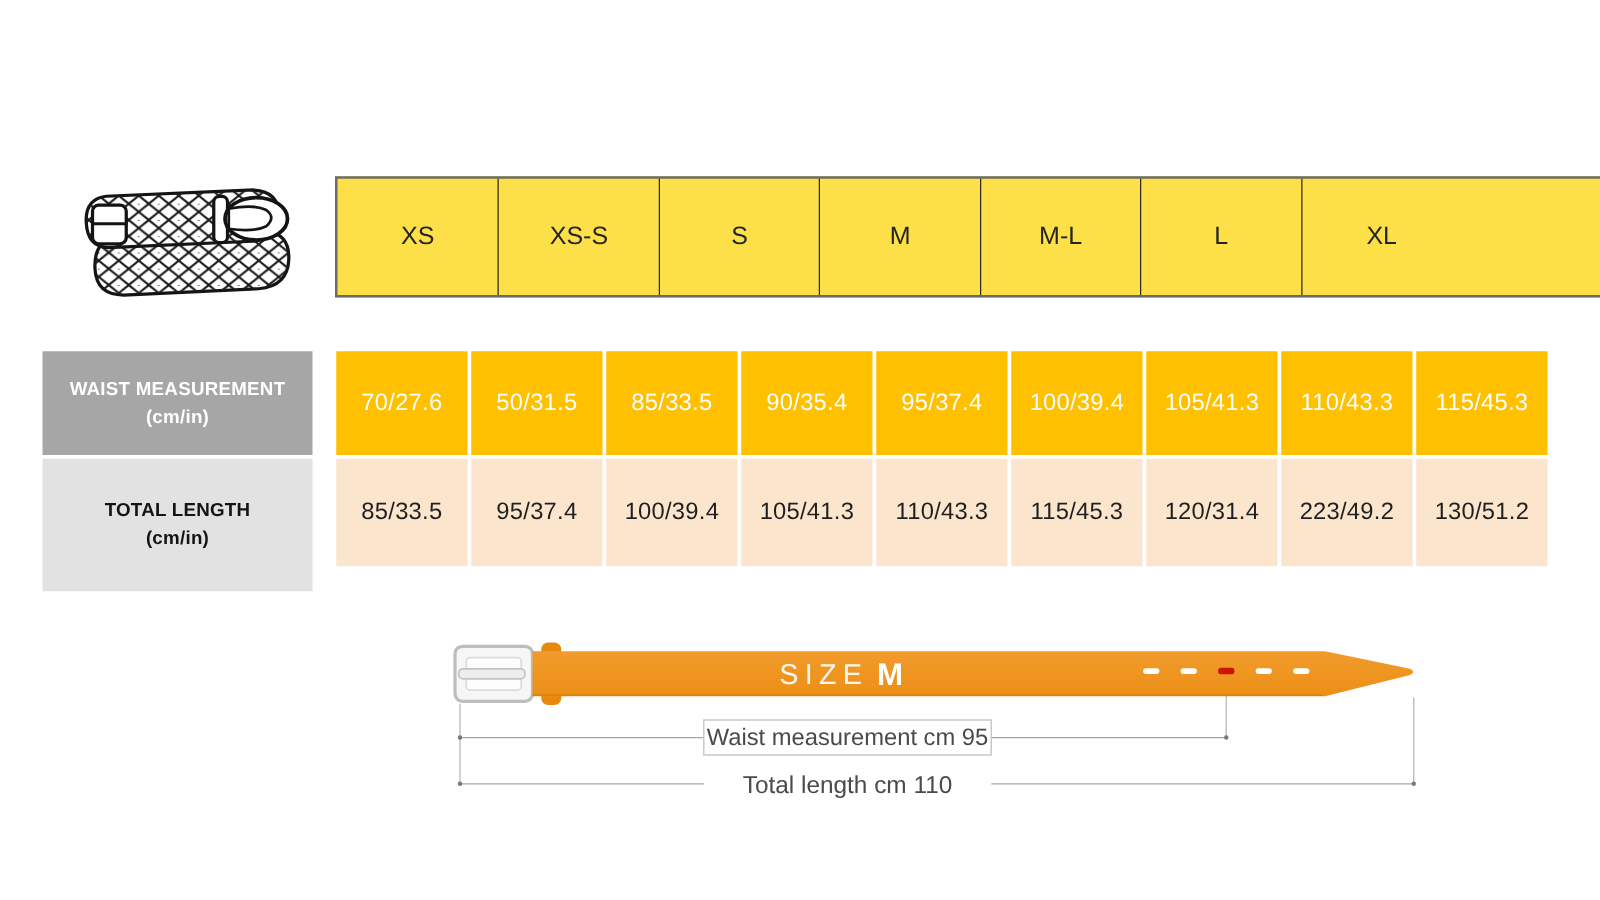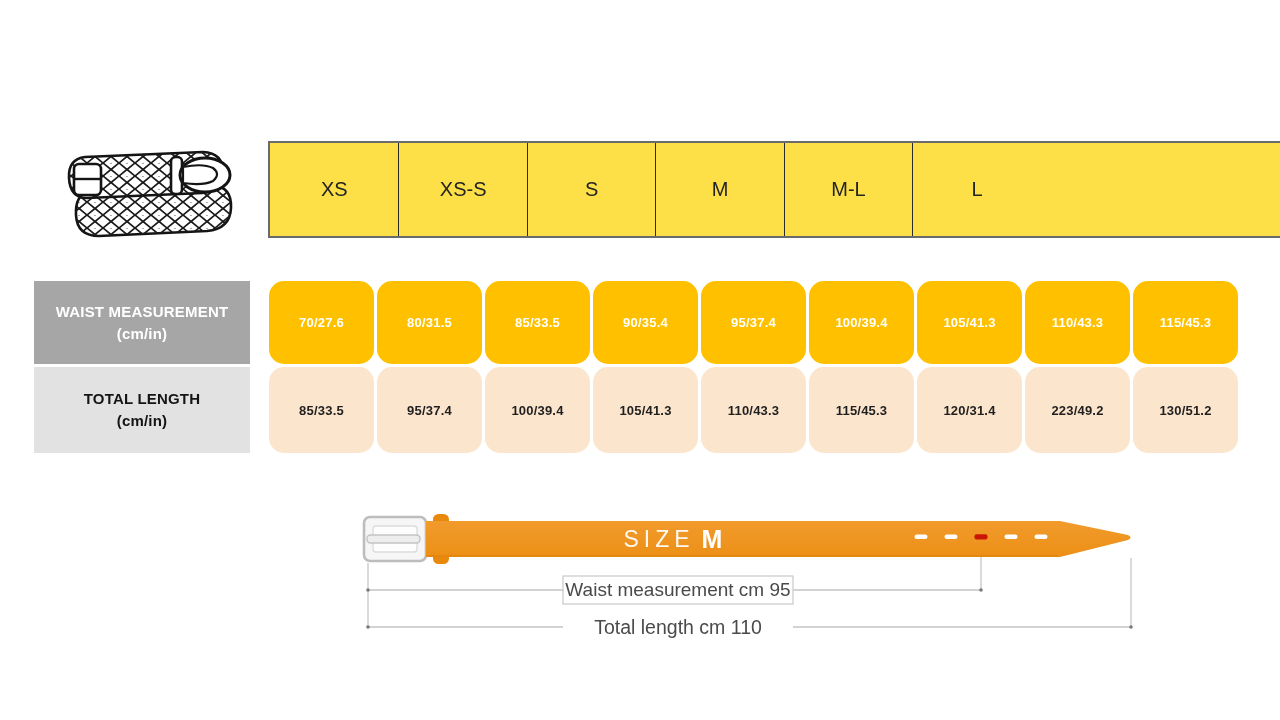--- a/index.html
+++ b/index.html
@@ -30,30 +30,30 @@
     position:absolute;left:14px;top:281px;width:236px;
     display:flex;flex-direction:column;gap:3px;
   }
   .rlabel{
     display:flex;flex-direction:column;align-items:center;justify-content:center;
     text-align:center;font-weight:bold;font-size:15px;line-height:1.45;
     letter-spacing:.2px;
     margin-left:20px;
   }
   .rlabel:nth-child(1){height:83px;background:#A6A6A6;color:#ffffff;}
-  .rlabel:nth-child(2){height:86px;background:#E3E2E2;color:#141414;}
+  .rlabel:nth-child(2){height:106px;background:#E3E2E2;color:#141414;}
 
   #values-grid{
     position:absolute;left:269px;top:281px;width:969px;
     display:grid;grid-template-columns:repeat(9,1fr);
     grid-template-rows:83px 86px;column-gap:3px;row-gap:3px;
   }
   .vcell{
     display:flex;align-items:center;justify-content:center;
-    font-weight:bold;font-size:13px;letter-spacing:.2px;border-radius:15px;
+    font-weight:normal;font-size:19px;letter-spacing:.2px;
   }
   .vcell.waist{background:#FFC000;color:#ffffff;}
   .vcell.total-length{background:#FCE5CD;color:#1f1f1f;}
 
   
   #belt-diagram{position:absolute;left:0;top:495px;width:1280px;height:165px;}
   .diag-text{font-family:"Liberation Sans",sans-serif;fill:#4a4a4a;}
 </style>
 </head>
 <body>
@@ -92,36 +92,37 @@
     </g>
   </svg>
 
   <div id="size-header-row">
       <div class="hcell">XS</div>
       <div class="hcell">XS-S</div>
       <div class="hcell">S</div>
       <div class="hcell">M</div>
       <div class="hcell">M-L</div>
       <div class="hcell">L</div>
+      <div class="hcell">XL</div>
     </div>
 
   <div id="row-labels">
       <div class="rlabel waist">
         <div class="">WAIST MEASUREMENT</div>
         <div class="">(cm/in)</div>
       </div>
       <div class="rlabel total-length">
         <div class="">TOTAL LENGTH</div>
         <div class="">(cm/in)</div>
       </div>
     </div>
 
   <div id="values-grid">
       <div class="vcell waist">70/27.6</div>
-      <div class="vcell waist">80/31.5</div>
+      <div class="vcell waist">50/31.5</div>
       <div class="vcell waist">85/33.5</div>
       <div class="vcell waist">90/35.4</div>
       <div class="vcell waist">95/37.4</div>
       <div class="vcell waist">100/39.4</div>
       <div class="vcell waist">105/41.3</div>
       <div class="vcell waist">110/43.3</div>
       <div class="vcell waist">115/45.3</div>
       <div class="vcell total-length">85/33.5</div>
       <div class="vcell total-length">95/37.4</div>
       <div class="vcell total-length">100/39.4</div>

